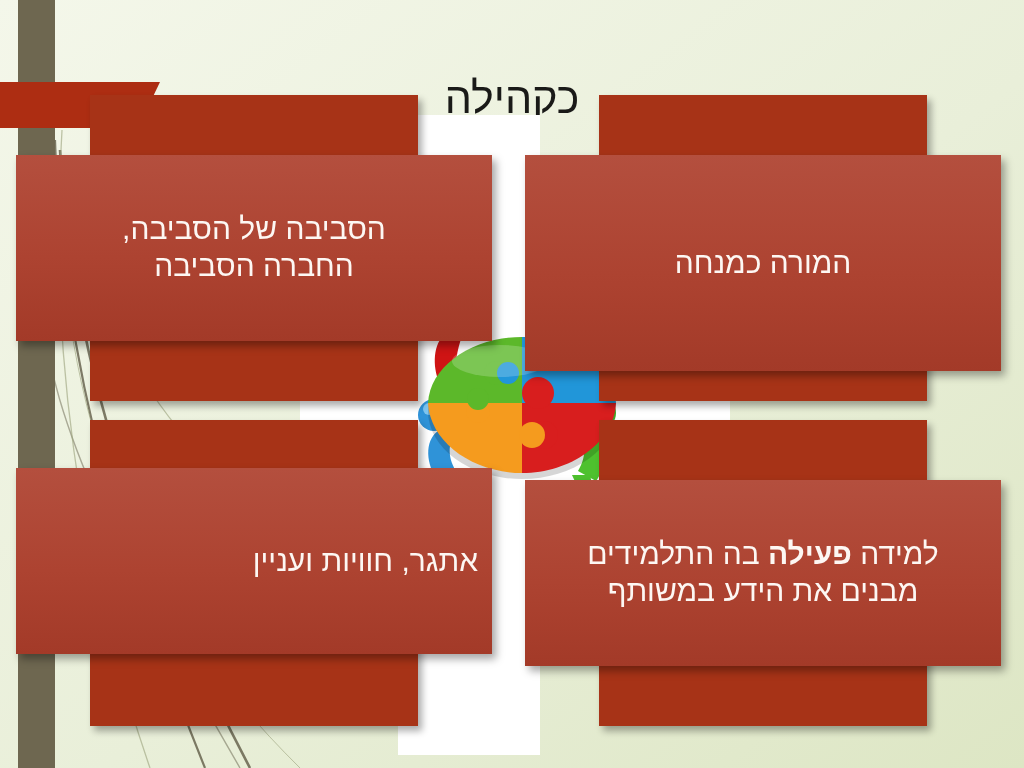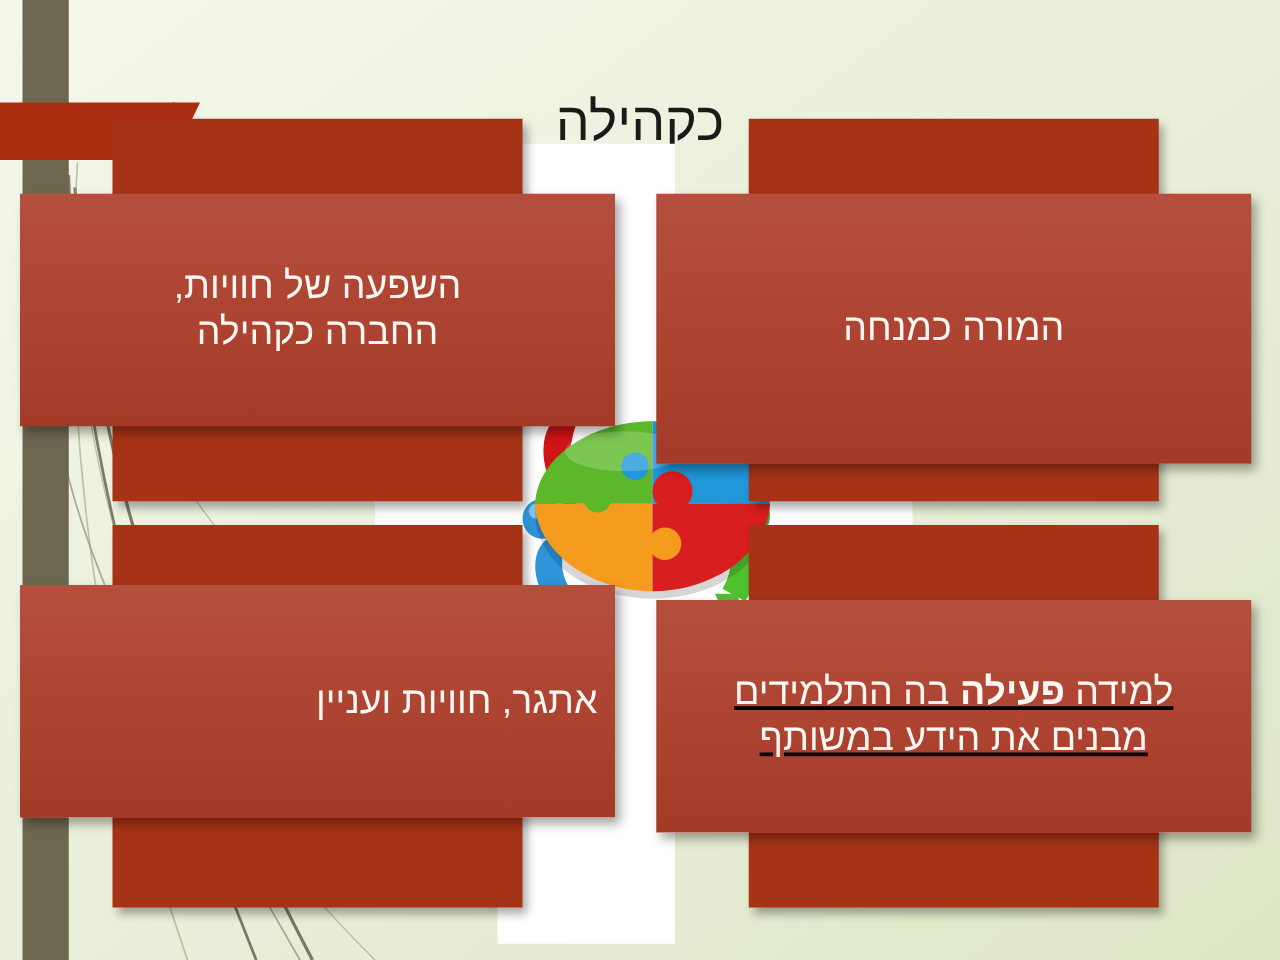--- a/index.html
+++ b/index.html
@@ -48,21 +48,21 @@
 
   #c-tr .cal-v{left:101px;top:0px;width:328px;height:306px;}
   #c-tr .cal-h{left:27px;top:60px;width:476px;height:216px;}
   #c-tr .cal-txt{font-size:30px;}
 
   #c-bl .cal-v{left:98px;top:0px;width:328px;height:306px;}
   #c-bl .cal-h{left:24px;top:48px;width:476px;height:186px;justify-content:flex-end;}
   #c-bl .cal-txt{font-size:30px;}
 
   #c-br .cal-v{left:101px;top:0px;width:328px;height:306px;}
-  #c-br .cal-h{left:27px;top:60px;width:476px;height:186px;text-decoration:underline;}
+  #c-br .cal-h{left:27px;top:60px;width:476px;height:186px;}
   #c-br .cal-txt{font-size:30px;}
 
   #c-tl{left:-8px;top:95px;width:510px;height:310px;}
   #c-tr{left:498px;top:95px;width:510px;height:310px;}
   #c-bl{left:-8px;top:420px;width:510px;height:310px;}
   #c-br{left:498px;top:420px;width:510px;height:310px;}
 
   .bold{font-weight:bold;}
 </style>
 </head>
@@ -147,22 +147,22 @@
       <circle cx="128" cy="150" r="13" fill="#f59b1e"></circle>
 
       <ellipse cx="96" cy="76" rx="48" ry="16" fill="#ffffff" opacity=".2"></ellipse>
     </g>
   </svg>
 
   <div class="callout" id="c-tl">
     <div class="cal-v"></div>
     <div class="cal-h">
       <div class="cal-txt">
-        <span>השפעה של חוויות,</span><br>
-        <span>החברה כקהילה</span>
+        <span>הסביבה של הסביבה,</span><br>
+        <span>החברה הסביבה</span>
       </div>
     </div>
   </div>
 
   <div class="callout" id="c-tr">
     <div class="cal-v"></div>
     <div class="cal-h">
       <div class="cal-txt">
         <span>המורה כמנחה</span>
       </div>

